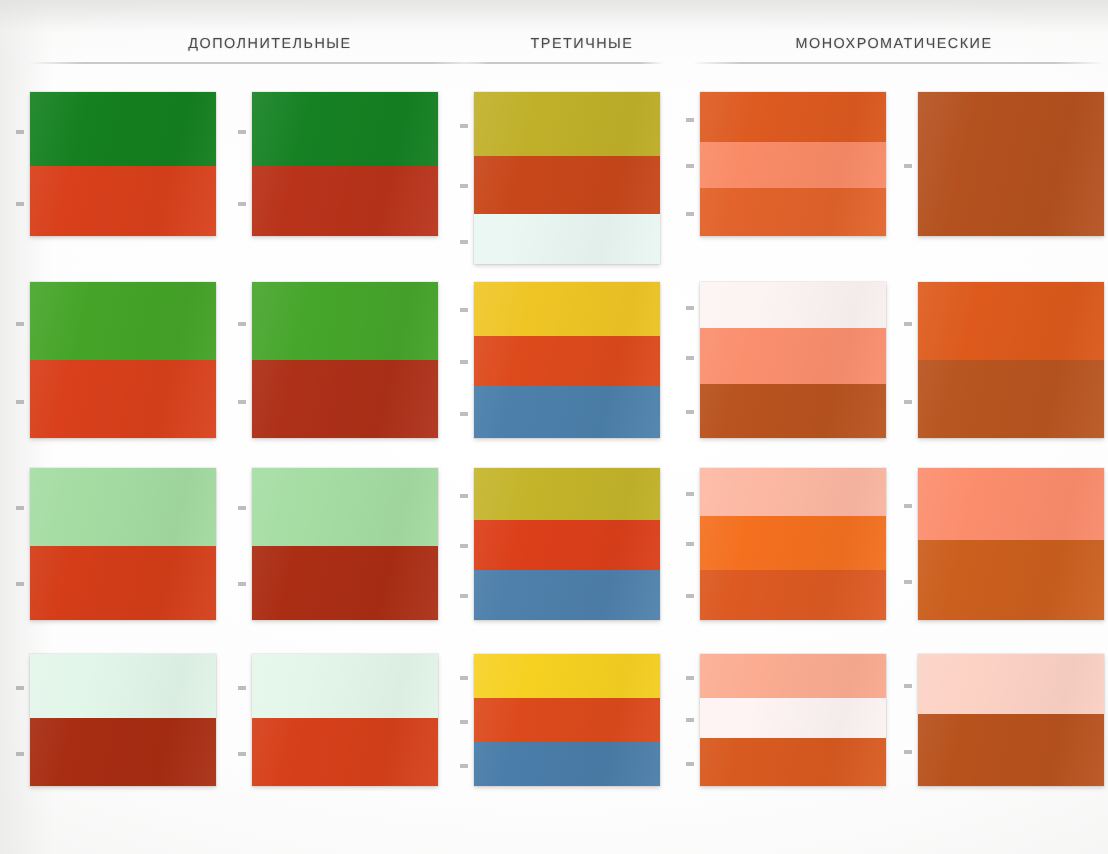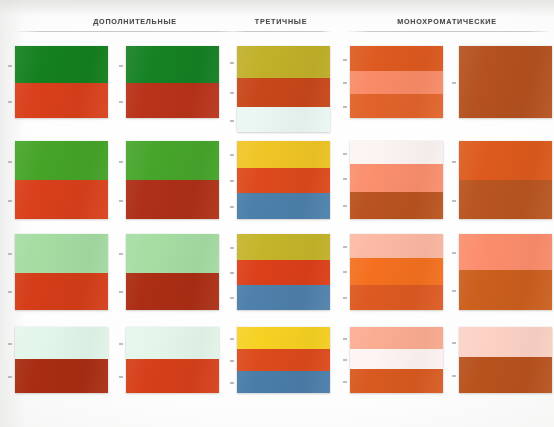--- a/index.html
+++ b/index.html
@@ -39,21 +39,21 @@
     position: absolute;
     left: 0;
     top: 0;
     width: 554px;
     height: 34px;
   }
   .col-head {
     position: absolute;
     top: 17px;
     font-size: 7.2px;
-    font-weight: bold;
+    font-weight: normal;
     letter-spacing: 0.75px;
     color: #4a4a4c;
     white-space: nowrap;
     text-align: center;
     transform: translateX(-50%);
     text-shadow: 0 0 1px rgba(120,120,120,0.35);
   }
   .head-rule {
     position: absolute;
     top: 31px;
@@ -90,21 +90,21 @@
   }
 </style>
 </head>
 <body>
 
 <div id="page">
 
   <div id="headers">
       <div class="col-head" style="left: 135px;">ДОПОЛНИТЕЛЬНЫЕ</div>
       <div class="head-rule" style="left: 14px; width: 230px;"></div>
-      <div class="col-head" style="left: 281px;">ТРЕТИЧНЫЕ</div>
+      <div class="col-head" style="left: 291px;">ТРЕТИЧНЫЕ</div>
       <div class="head-rule" style="left: 232px; width: 100px;"></div>
       <div class="col-head" style="left: 447px;">МОНОХРОМАТИЧЕСКИЕ</div>
       <div class="head-rule" style="left: 346px; width: 206px;"></div>
     </div>
 
   <div id="grid">
       <div class="swatch" style="left: 15px; top: 46px; width: 93px; height: 72px;">
         <div class="band" style="background: rgb(20, 128, 31); flex: 0 0 52%;"></div>
         <div class="band" style="background: rgb(217, 64, 27); flex: 0 0 48%;"></div>
       </div>

